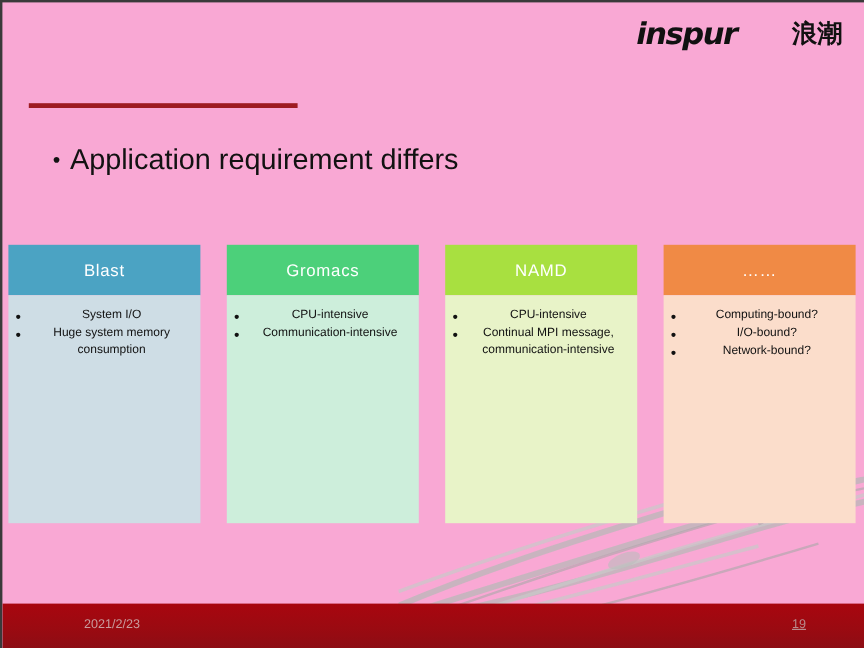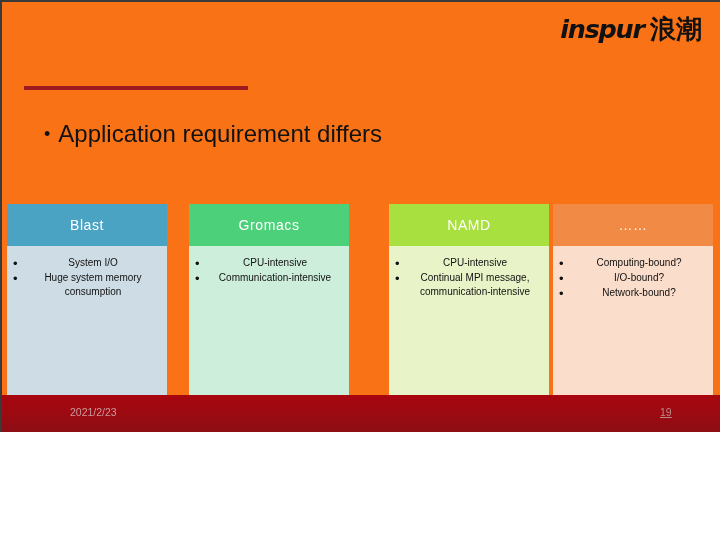--- a/index.html
+++ b/index.html
@@ -8,22 +8,22 @@
     padding: 0;
     background: #ffffff;
   }
   body {
     font-family: "Liberation Sans", sans-serif;
   }
 
   #slide {
     position: relative;
     width: 720px;
-    height: 432px;
-    background: #f97316;
+    height: 540px;
+    background: #f9a8d4;
     overflow: hidden;
     border-left: 2px solid #3a3a3a;
     border-top: 2px solid #3a3a3a;
     box-sizing: border-box;
   }
 
   
   #bg-swoosh {
     position: absolute;
     left: 330px;
@@ -49,24 +49,25 @@
     font-size: 25px;
     font-weight: bold;
     font-style: italic;
     letter-spacing: -1.2px;
     color: #111111;
     line-height: 1;
     transform: scaleX(1.02);
   }
   #logo .logo-cjk {
     font-family: "DejaVu Sans", sans-serif;
-    font-size: 26px;
+    font-size: 21px;
     font-weight: bold;
     color: #111111;
     line-height: 1;
+    margin-left: 40px;
   }
 
   
   #title {
     position: absolute;
     left: 27px;
     top: 36px;
     font-size: 35px;
     font-weight: bold;
     color: #0d0d0d;
@@ -239,21 +240,21 @@
     <div class="col" style="left:187px;">
       <div class="col-head" style="background: rgb(76, 208, 122);">Gromacs</div>
       <div class="col-body" style="background: rgb(205, 238, 219);">
         <ul>
           <li>CPU-intensive</li>
           <li>Communication-intensive</li>
         </ul>
       </div>
     </div>
 
-    <div class="col" style="left:387px;">
+    <div class="col" style="left:369px;">
       <div class="col-head" style="background: rgb(168, 224, 64);">NAMD</div>
       <div class="col-body" style="background: rgb(232, 243, 200);">
         <ul>
           <li>CPU-intensive</li>
           <li>Continual MPI message, communication-intensive</li>
         </ul>
       </div>
     </div>
 
     <div class="col" style="left:551px;">

